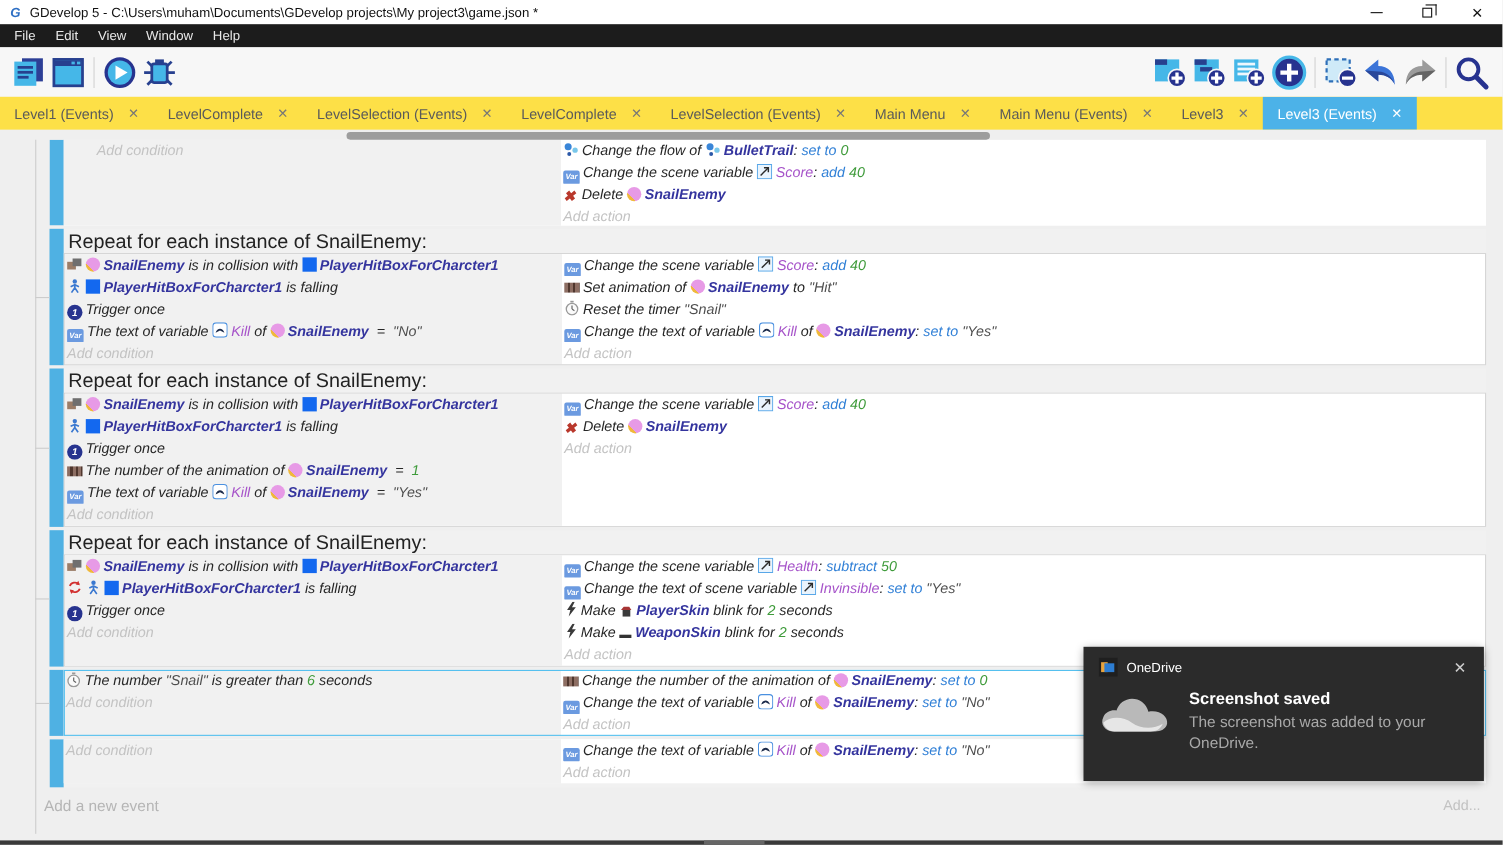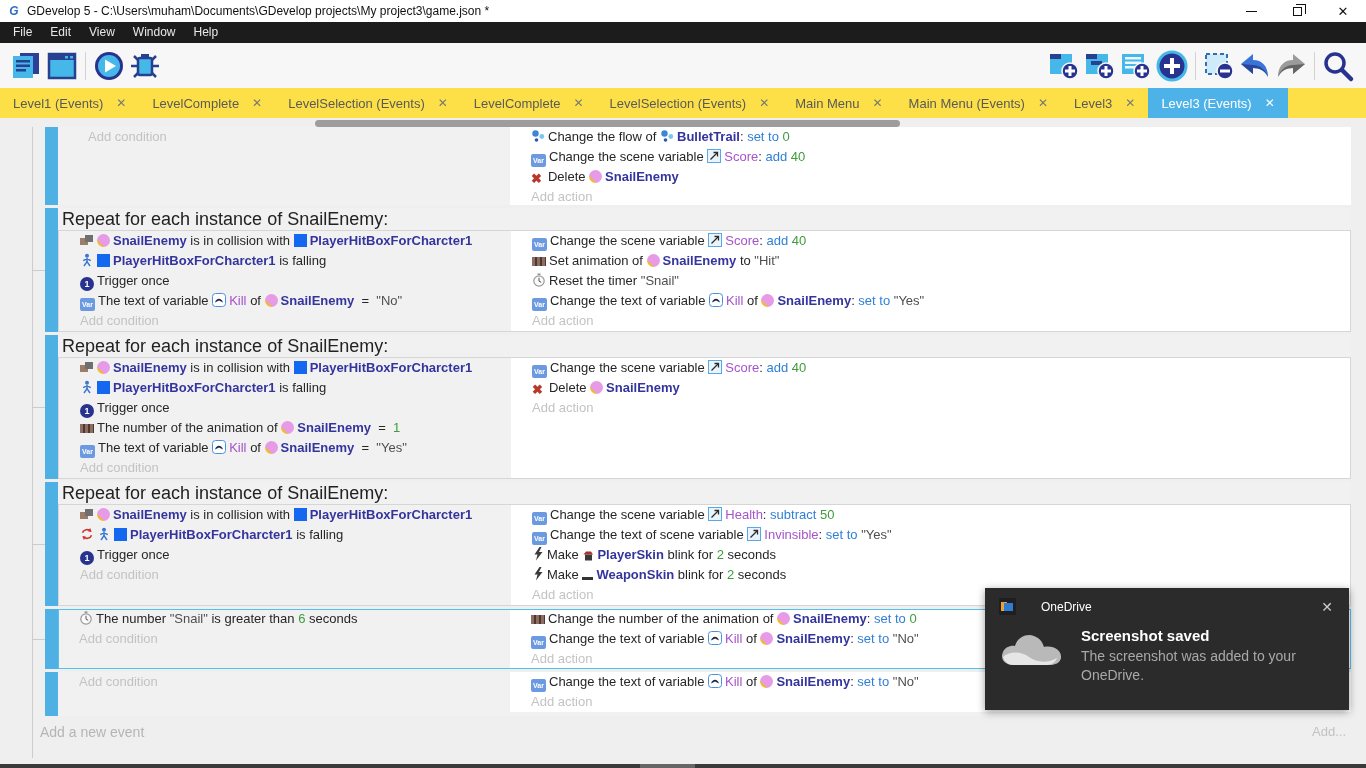--- a/index.html
+++ b/index.html
@@ -45,21 +45,21 @@
   .event { position:relative; margin:0 15px 3px 45px; display:flex; }
   .event::before { content:''; position:absolute; left:-13px; top:50%; width:13px; height:1px; background:#cccccc; }
   .handle { width:13px; background:#4fb1e3; flex:none; }
   .event-body { flex:1; background:#f1f1f1; min-width:0; }
   .event.sel .event-body { outline:1px solid #55c0ef; outline-offset:-1px; }
   .repeat-header { font-size:18px; color:#222; padding:3px 6px 2px 4px; line-height:17px; }
   .inner { border:1px solid #d6d6d6; }
   .cols { display:flex; align-items:stretch; background:#fff; }
   .conds { width:452px; flex:none; background:#f1f1f1; }
   .acts { flex:1; background:#ffffff; min-width:0; }
-  .line { height:20px; line-height:18px; padding:1px 21px; font-size:13px; color:#262626; white-space:pre; overflow:hidden; }
+  .line { height:20px; line-height:18px; padding:1px 2px; font-size:13px; color:#262626; white-space:pre; overflow:hidden;font-style:italic; }
   .tok-o { color:#34349e; font-weight:bold; }
   .tok-v { color:#a653c9; }
   .tok-op { color:#2f7fd6; }
   .tok-n { color:#3f9b3b; }
   .tok-s { color:#4f4f4f; }
   .tok-ph { color:#c3c3c3; }
   .icn { display:inline-block; vertical-align:-2px; margin-right:3px; }
   .ic-var { display:inline-block; background:#6b9ae0; color:#fff; font-size:7px; font-weight:bold;
     border-radius:2px; padding:3px 1px; line-height:7px; width:15px; text-align:center; }
   .ic-box { display:inline-block; width:13px; height:13px; background:#1368ef; }
@@ -73,21 +73,21 @@
   .ic-wpn { display:inline-block; width:11px; height:3px; background:#333; vertical-align:1px; }
 
   
   .footer-row { position:relative; margin:8px 15px 0 36px; display:flex; justify-content:space-between; }
   .add-new-event { font-size:14px; color:#b5b5b5; padding-left:4px; }
   .add-dots { font-size:13px; color:#c2c2c2; padding-right:5px; }
 
   
   .toast { position:absolute; left:985px; top:470px; width:364px; height:122px; background:#2b2b2b; z-index:20;
     box-shadow:0 2px 8px rgba(0,0,0,.4); }
-  .toast-head { display:flex; align-items:center; padding:10px 12px 4px 14px; gap:25px; }
+  .toast-head { display:flex; align-items:center; padding:10px 12px 4px 14px; gap:8px; }
   .onedrive-glyph { width:17px; height:17px; background:#1f1f1f; position:relative; display:inline-block;}
   .onedrive-glyph::before { content:''; position:absolute; left:2px; top:4px; width:6px; height:9px; background:#e8a33d; }
   .onedrive-glyph::after { content:''; position:absolute; left:5px; top:5px; width:9px; height:8px; background:#2d7dd2; }
   .toast-app { color:#ffffff; font-size:12px; flex:1; }
   .toast-close { color:#cccccc; font-size:14px; padding:0 4px; }
   .toast-body { display:flex; padding:8px 14px 0 14px; gap:16px; align-items:flex-start; }
   .toast-texts { width:250px; }
   .toast-title { color:#ffffff; font-size:15px; font-weight:bold; margin-bottom:3px; }
   .toast-sub { color:#a9a9a9; font-size:14px; line-height:19px; }
 

